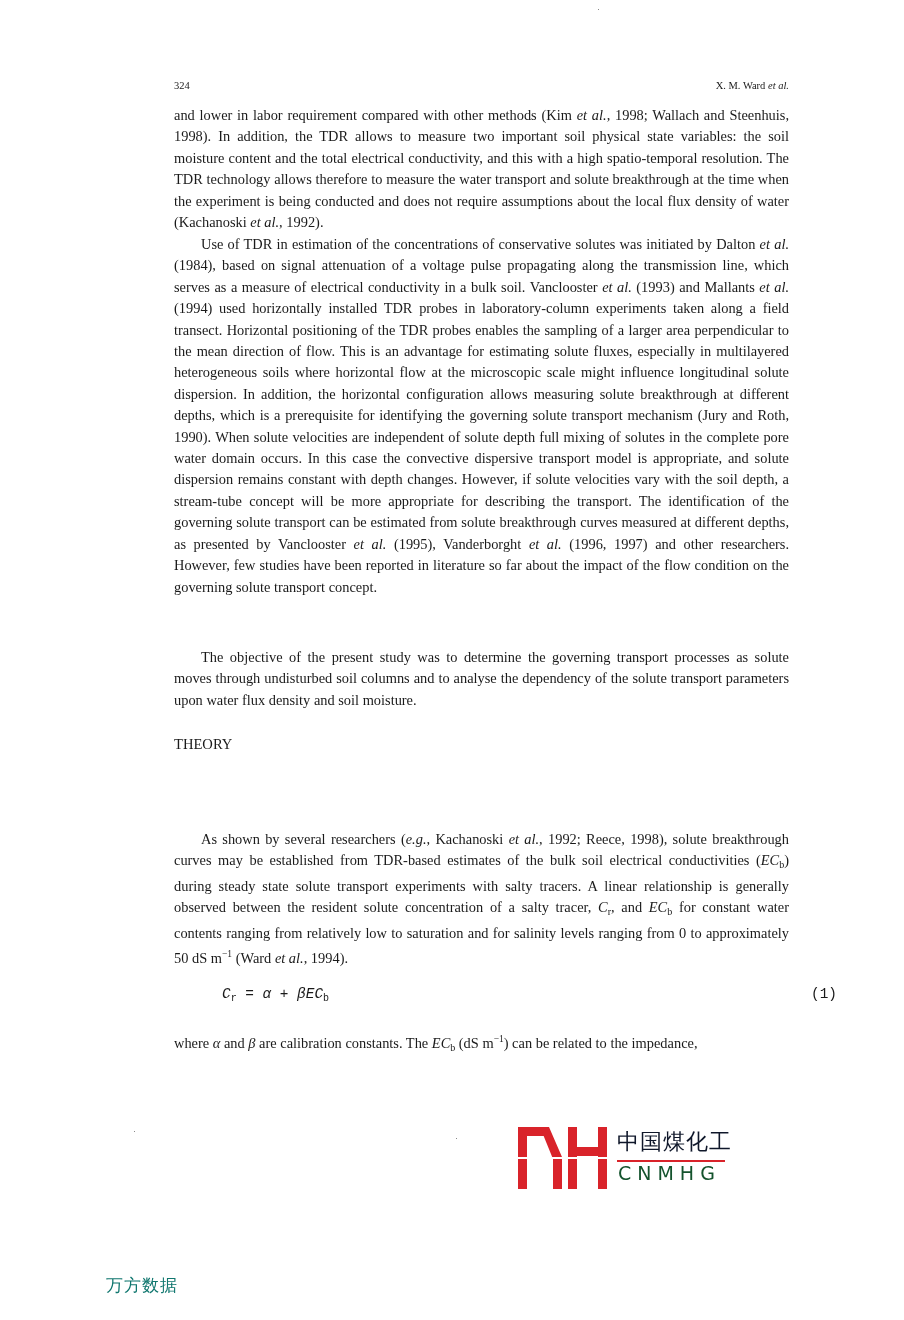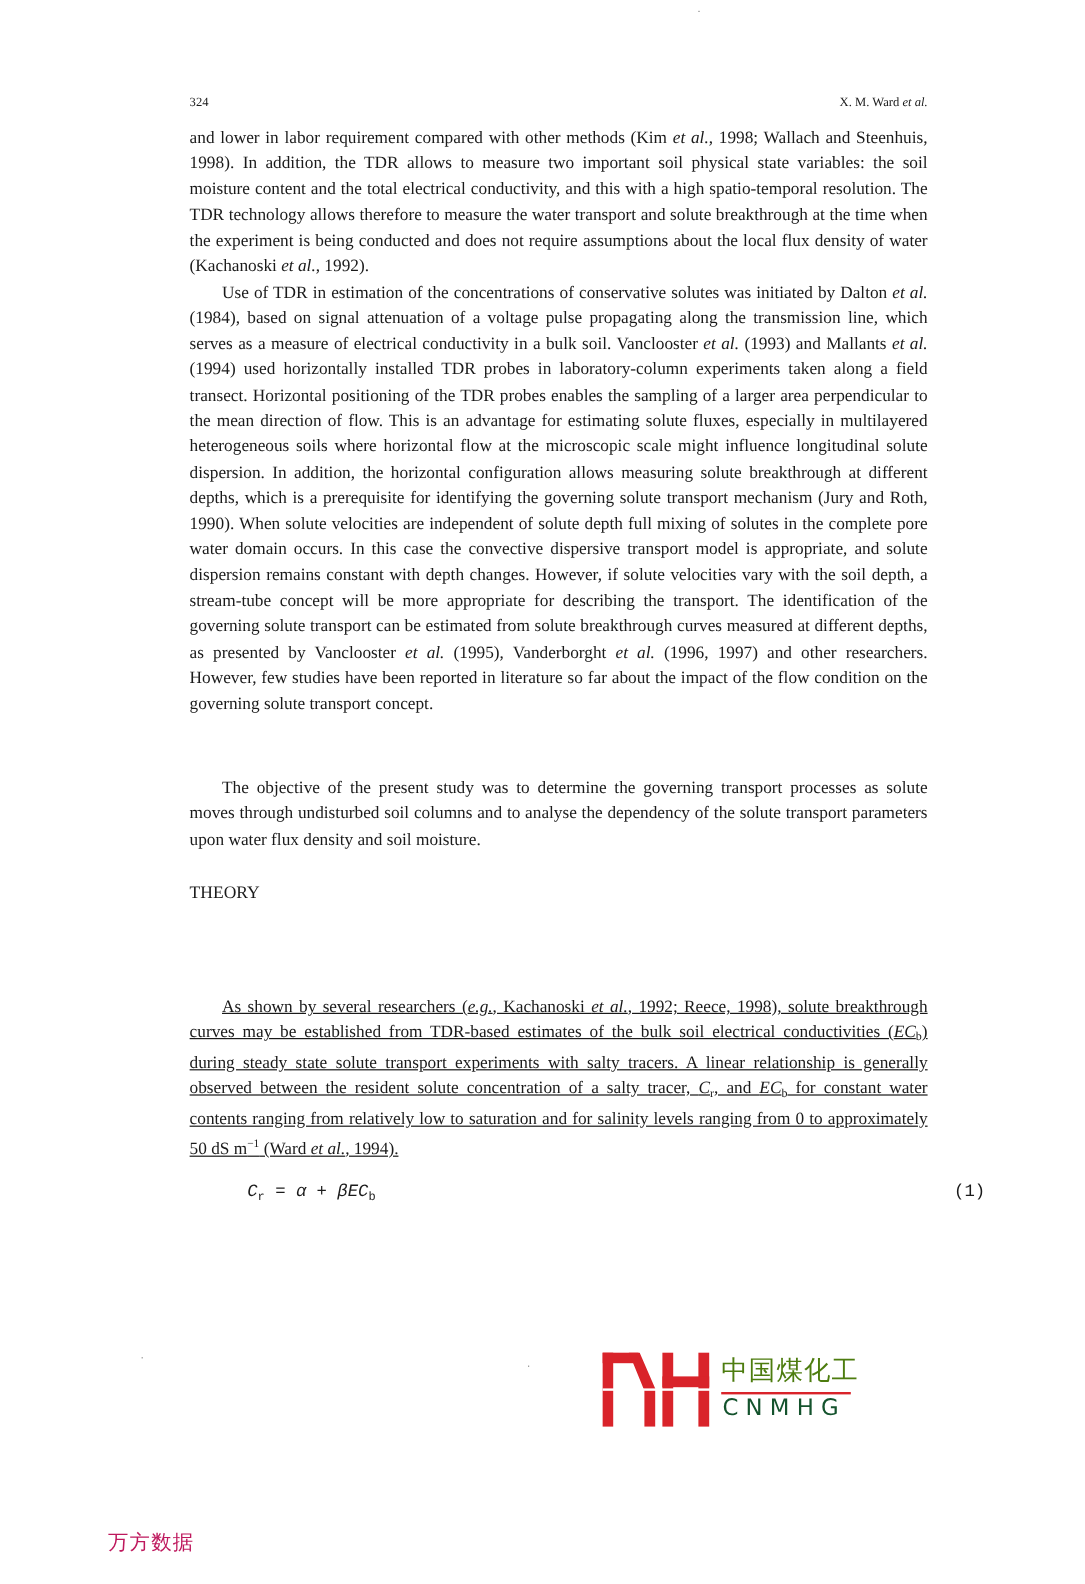--- a/index.html
+++ b/index.html
@@ -1,20 +1,20 @@
 <!DOCTYPE html>
 <html><head>
 <meta charset="utf-8">
 <style>
   html, body { margin: 0; padding: 0; }
   body {
     width: 904px; height: 1320px; background: #ffffff; position: relative; overflow: hidden;
     font-family: "DejaVu Serif", "Liberation Serif", serif; color: #1a1a1a;
   }
-  .page { position: absolute; left: 0; top: 0; width: 788px; height: 1320px; padding-left: 32px; }
+  .page { position: absolute; left: 16px; top: 0; width: 788px; height: 1320px; padding-left: 32px; }
   .running-head {
     position: absolute; top: 80px; left: 158px; width: 615px; height: 16px;
     font-size: 10.5px; font-family: "Liberation Serif", serif;
   }
   .running-head .pnum { position: absolute; left: 0; top: 0; }
   .running-head .author { position: absolute; right: 0; top: 0; }
   .text-block {
     position: absolute; left: 158px; width: 615px;
     font-family: "Liberation Serif", serif; font-size: 14.4px; line-height: 21.4px;
     text-align: justify; hyphens: none;
@@ -33,30 +33,30 @@
   }
   .equation .eq-body { position: absolute; left: 0; top: 0; font-style: italic; }
   .equation .eq-num { position: absolute; right: 0; top: 0; }
   i, em { font-style: italic; }
   sub { font-size: 10px; vertical-align: -3px; font-style: normal; }
   sup { font-size: 9.5px; vertical-align: 6px; }
   .logo { position: absolute; left: 502px; top: 1127px; width: 210px; height: 64px; }
   .logo-mark { position: absolute; left: 0; top: 0; width: 90px; height: 62px; }
   .logo-cn {
     position: absolute; left: 99px; top: 0px; font-family: "DejaVu Sans", sans-serif;
-    font-size: 22px; color: #4d7c0f; letter-spacing: 1px; white-space: nowrap;
+    font-size: 22px; color: #0f172a; letter-spacing: 1px; white-space: nowrap;
   }
   .logo-rule { position: absolute; left: 99px; top: 33px; width: 108px; height: 2px; background: #d9232a; }
   .logo-en {
     position: absolute; left: 100px; top: 35px; font-family: "DejaVu Sans", sans-serif;
     font-size: 19px; color: #14532d; letter-spacing: 6px; white-space: nowrap;
   }
   .watermark {
     position: absolute; left: 90px; top: 1274px; font-family: "DejaVu Sans", sans-serif;
-    font-size: 17px; color: #be185d; letter-spacing: 1px;
+    font-size: 17px; color: #0f766e; letter-spacing: 1px;
   }
   .speck { position: absolute; width: 1px; height: 1px; background: #888; }
 </style>
 </head>
 <body>
 
 <div class="page">
 
   <div class="speck" style="left:582px; top:9px;"></div>
   <div class="speck" style="left:118px; top:1131px;"></div>
@@ -75,29 +75,32 @@
     <p class="indent"><span>Use of TDR in estimation of the concentrations of conservative solutes was initiated by Dalton </span><i>et al.</i><span> (1984), based on signal attenuation of a voltage pulse propagating along the transmission line, which serves as a measure of electrical conductivity in a bulk soil. Vanclooster </span><i>et al.</i><span> (1993) and Mallants </span><i>et al.</i><span> (1994) used horizontally installed TDR probes in laboratory-column experiments taken along a field transect. Horizontal positioning of the TDR probes enables the sampling of a larger area perpendicular to the mean direction of flow. This is an advantage for estimating solute fluxes, especially in multilayered heterogeneous soils where horizontal flow at the microscopic scale might influence longitudinal solute dispersion. In addition, the horizontal configuration allows measuring solute breakthrough at different depths, which is a prerequisite for identifying the governing solute transport mechanism (Jury and Roth, 1990). When solute velocities are independent of solute depth full mixing of solutes in the complete pore water domain occurs. In this case the convective dispersive transport model is appropriate, and solute dispersion remains constant with depth changes. However, if solute velocities vary with the soil depth, a stream-tube concept will be more appropriate for describing the transport. The identification of the governing solute transport can be estimated from solute breakthrough curves measured at different depths, as presented by Vanclooster </span><i>et al.</i><span> (1995), Vanderborght </span><i>et al.</i><span> (1996, 1997) and other researchers. However, few studies have been reported in literature so far about the impact of the flow condition on the governing solute transport concept.</span></p>
   </div>
 
   <div class="text-block" style="top:647px;">
     <p class="indent"><span>The objective of the present study was to determine the governing transport processes as solute moves through undisturbed soil columns and to analyse the dependency of the solute transport parameters upon water flux density and soil moisture.</span></p>
   </div>
 
   <div class="section-head" style="top:736px;">THEORY</div>
 
 
-  <div class="text-block" style="top:829px;text-decoration:underline;">
+  <div class="text-block" style="top:829px;">
     <p class="indent"><span>As shown by several researchers (</span><i>e.g.</i><span>, Kachanoski </span><i>et al.</i><span>, 1992; Reece, 1998), solute breakthrough curves may be established from TDR-based estimates of the bulk soil electrical conductivities (</span><i>EC</i><sub>b</sub><span>) during steady state solute transport experiments with salty tracers. A linear relationship is generally observed between the resident solute concentration of a salty tracer, </span><i>C</i><sub>r</sub><span>, and </span><i>EC</i><sub>b</sub><span> for constant water contents ranging from relatively low to saturation and for salinity levels ranging from 0 to approximately 50 dS m</span><sup>−1</sup><span> (Ward </span><i>et al.</i><span>, 1994).</span></p>
   </div>
 
   <div class="equation">
     <span class="eq-body"><span>C</span><sub>r</sub><span> = α + βEC</span><sub>b</sub></span>
     <span class="eq-num">(1)</span>
   </div>
 
+  <div class="text-block" style="top:1029px;">
+    <p><span>where </span><i>α</i><span> and </span><i>β</i><span> are calibration constants. The </span><i>EC</i><sub>b</sub><span> (dS m</span><sup>−1</sup><span>) can be related to the impedance,</span></p>
+  </div>
 
   <div class="logo">
     <svg class="logo-mark" viewBox="0 0 90 62">
       <g fill="#d9232a">
 
         <rect x="0" y="0" width="9" height="62"></rect>
         <rect x="0" y="0" width="30" height="9"></rect>
 
         <polygon points="22,0 31,0 44,30 44,62 35,62 35,32"></polygon>
 

